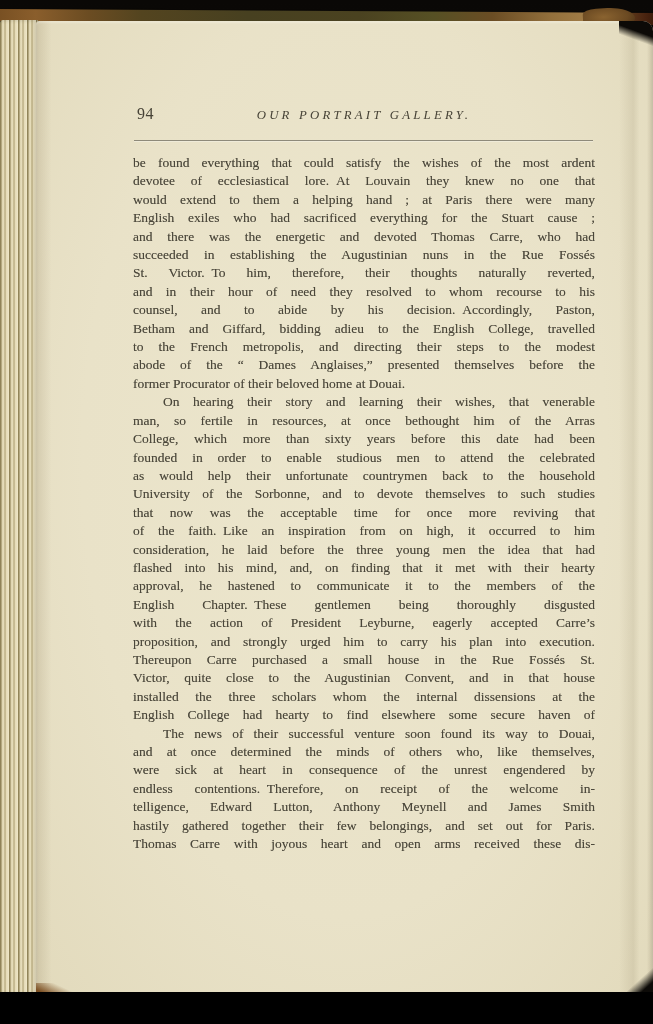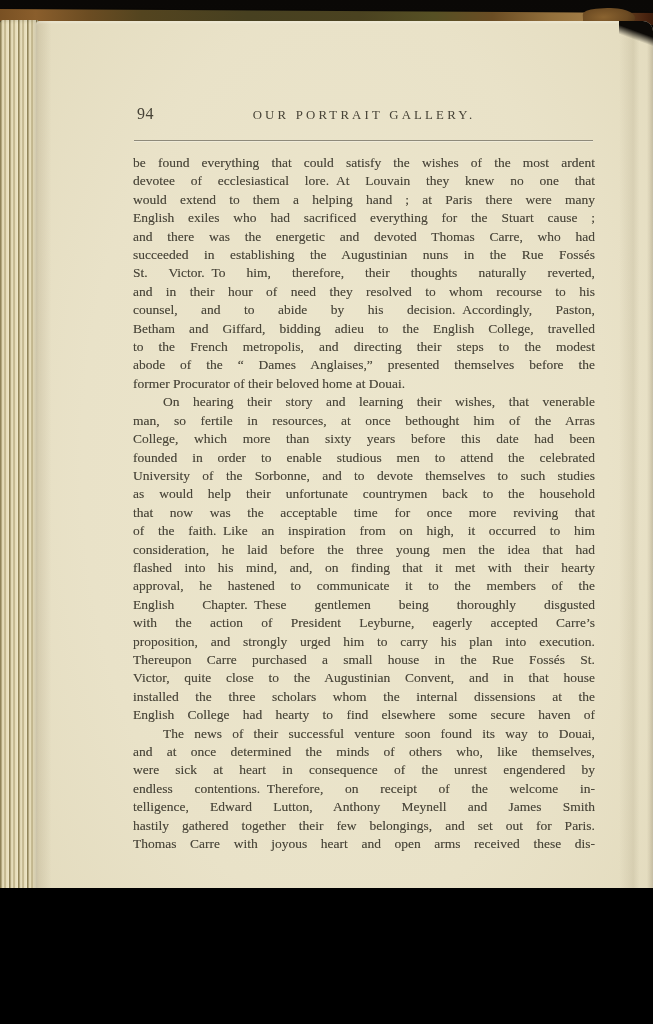--- a/index.html
+++ b/index.html
@@ -1,17 +1,17 @@
 <!DOCTYPE html>
 <html><head>
 <meta charset="utf-8">
 <style>
   html,body{margin:0;padding:0;background:#000;}
   #stage{
-    position:relative;width:653px;height:888px;overflow:hidden;
+    position:relative;width:653px;height:992px;overflow:hidden;
     background:linear-gradient(180deg,#0a0806 0%,#12100c 55%,#0a0906 100%);
     font-family:"Liberation Serif","DejaVu Serif",serif;
   }
   
   .cover-top{
     position:absolute;left:-4px;top:11px;width:662px;height:12px;
     transform:rotate(0.35deg);
     background:linear-gradient(90deg,#774f22 0%,#8a5e2c 6%,#6b4c22 14%,#53441f 22%,
       #474020 38%,#4a4220 55%,#565024 66%,#6b4d24 75%,#93703c 84%,#a07c46 89%,
       #6b4722 94%,#4a2410 98%,#331708 100%);
@@ -65,21 +65,21 @@
     position:absolute;left:0;bottom:-6px;width:46px;height:22px;
     background:linear-gradient(25deg,#7c4f22 35%,rgba(124,79,34,0) 70%);
   }
   
   .content{position:absolute;inset:0;color:#474337;}
   .page-number{
     position:absolute;left:137px;top:105px;font-size:16px;letter-spacing:.5px;
   }
   .running-title{
     position:absolute;left:133px;top:108px;width:462px;text-align:center;
-    font-size:12.8px;letter-spacing:3.2px;white-space:nowrap;
+    font-size:12.8px;letter-spacing:3.2px;white-space:nowrap;font-style:italic;
   }
   .header-rule{
     position:absolute;left:134px;top:140px;width:459px;height:1px;
     background:#8e8a7a;box-shadow:0 1px 0 rgba(255,255,255,.3);
   }
   .bodytext{
     position:absolute;left:133px;top:154px;width:462px;
     font-size:13.5px;line-height:18.4px;text-align:justify;
     color:#4a463a;text-shadow:0 0 .4px rgba(74,70,58,.45);
   }
@@ -117,22 +117,22 @@
         <div class="line">and in their hour of need they resolved to whom recourse to his</div>
         <div class="line">counsel, and to abide by his decision. Accordingly, Paston,</div>
         <div class="line">Betham and Giffard, bidding adieu to the English College, travelled</div>
         <div class="line">to the French metropolis, and directing their steps to the modest</div>
         <div class="line">abode of the “ Dames Anglaises,” presented themselves before the</div>
         <div class="line last">former Procurator of their beloved home at Douai.</div>
         <div class="line indent">On hearing their story and learning their wishes, that venerable</div>
         <div class="line">man, so fertile in resources, at once bethought him of the Arras</div>
         <div class="line">College, which more than sixty years before this date had been</div>
         <div class="line">founded in order to enable studious men to attend the celebrated</div>
+        <div class="line">as would help their unfortunate countrymen back to the household</div>
         <div class="line">University of the Sorbonne, and to devote themselves to such studies</div>
-        <div class="line">as would help their unfortunate countrymen back to the household</div>
         <div class="line">that now was the acceptable time for once more reviving that</div>
         <div class="line">of the faith. Like an inspiration from on high, it occurred to him</div>
         <div class="line">consideration, he laid before the three young men the idea that had</div>
         <div class="line">flashed into his mind, and, on finding that it met with their hearty</div>
         <div class="line">approval, he hastened to communicate it to the members of the</div>
         <div class="line">English Chapter. These gentlemen being thoroughly disgusted</div>
         <div class="line">with the action of President Leyburne, eagerly accepted Carre’s</div>
         <div class="line">proposition, and strongly urged him to carry his plan into execution.</div>
         <div class="line">Thereupon Carre purchased a small house in the Rue Fossés St.</div>
         <div class="line">Victor, quite close to the Augustinian Convent, and in that house</div>

